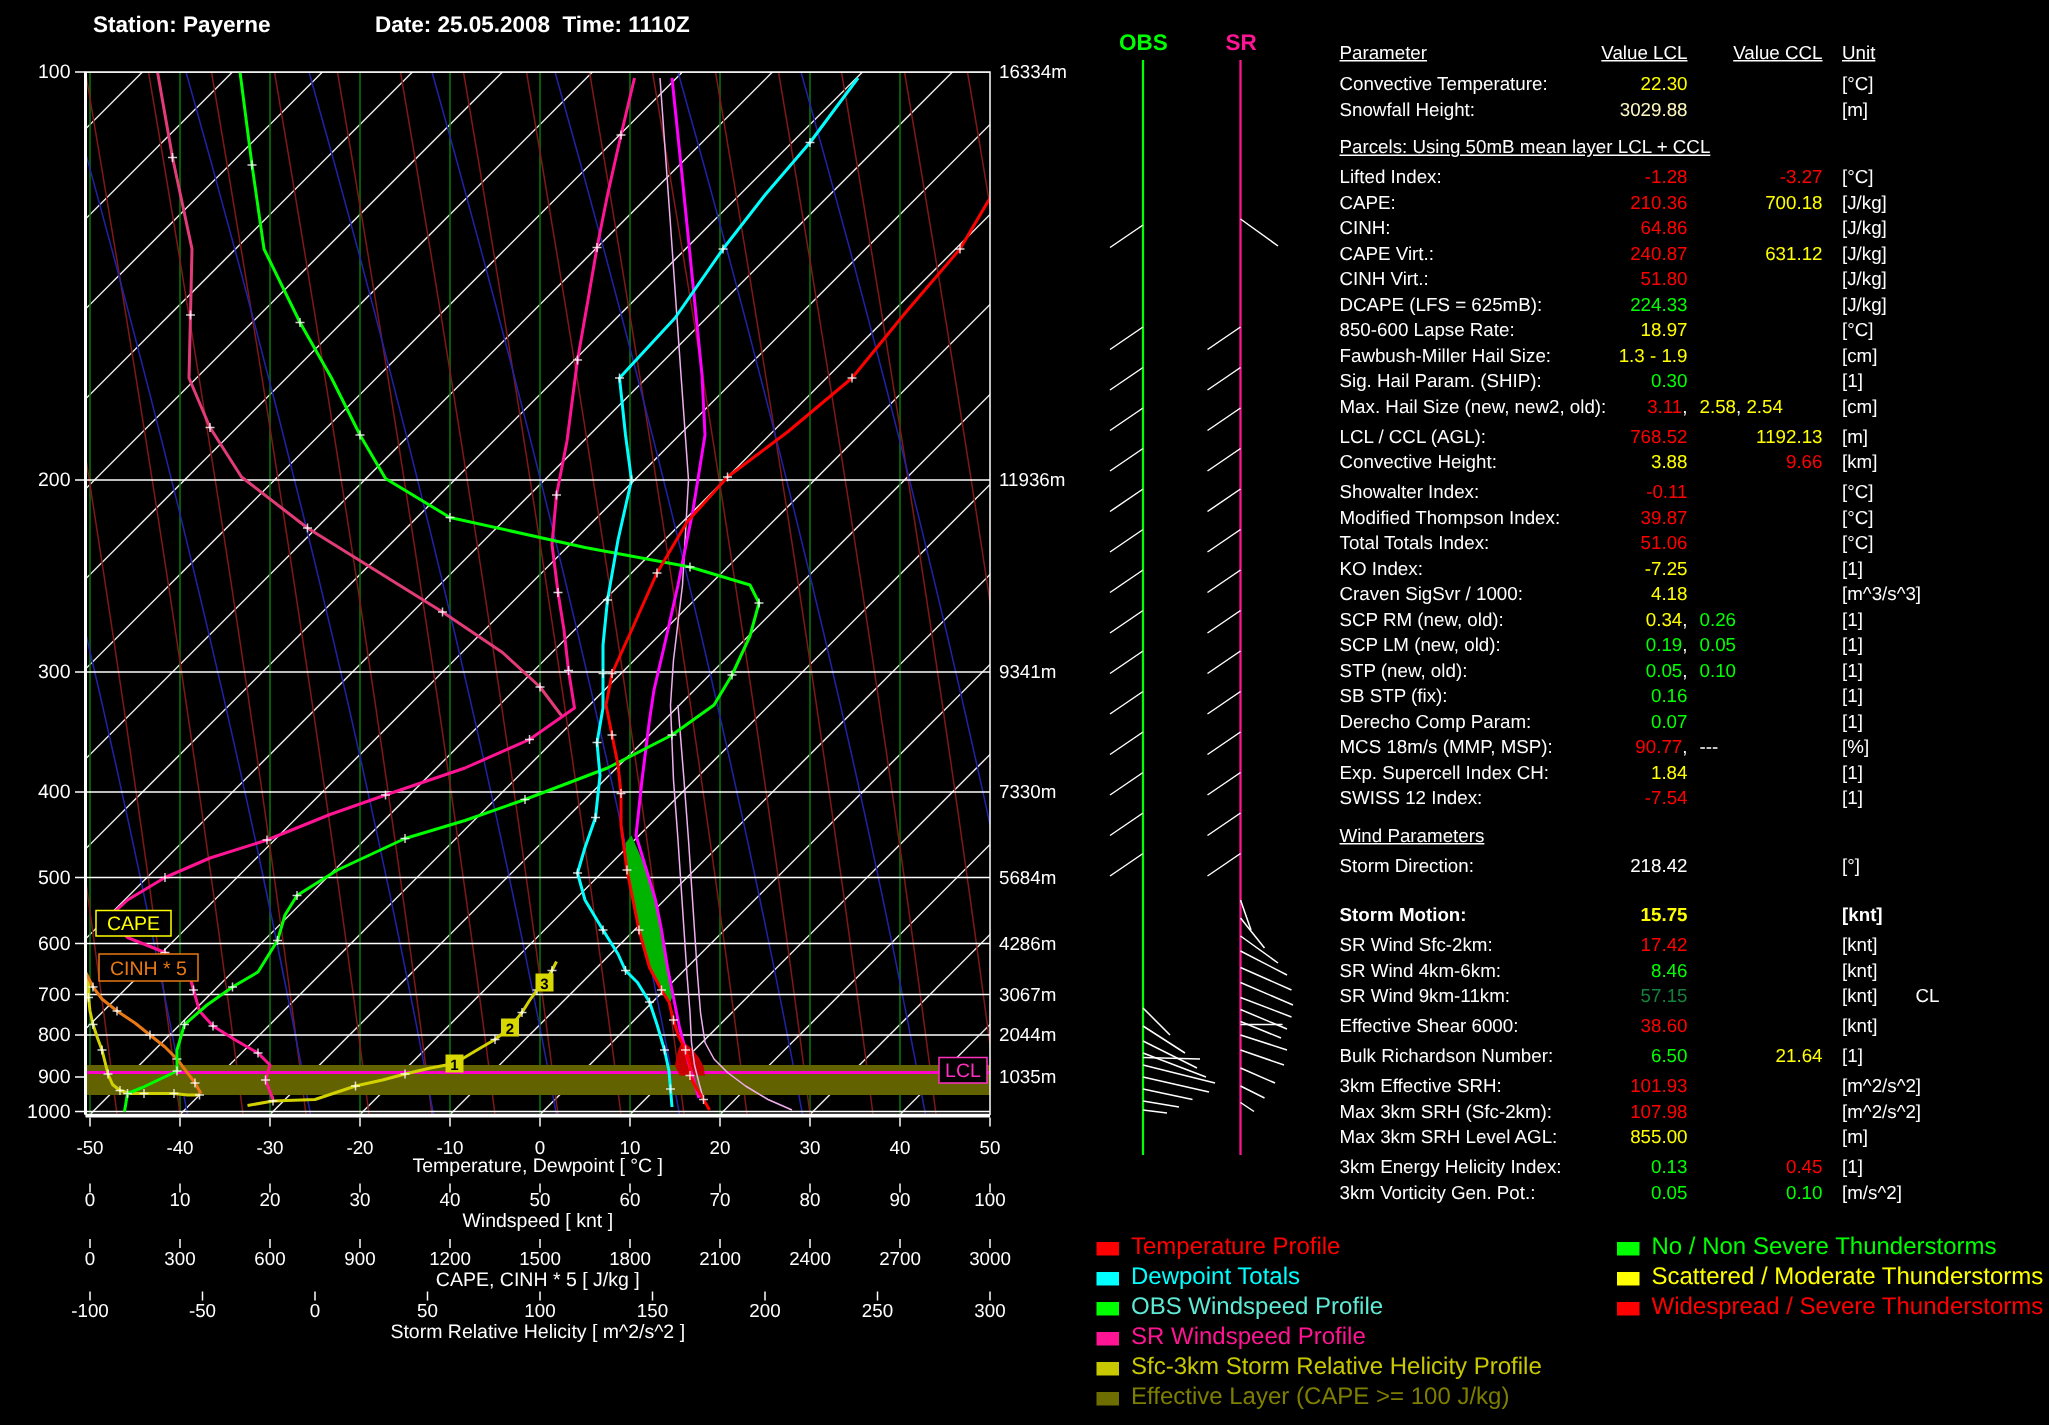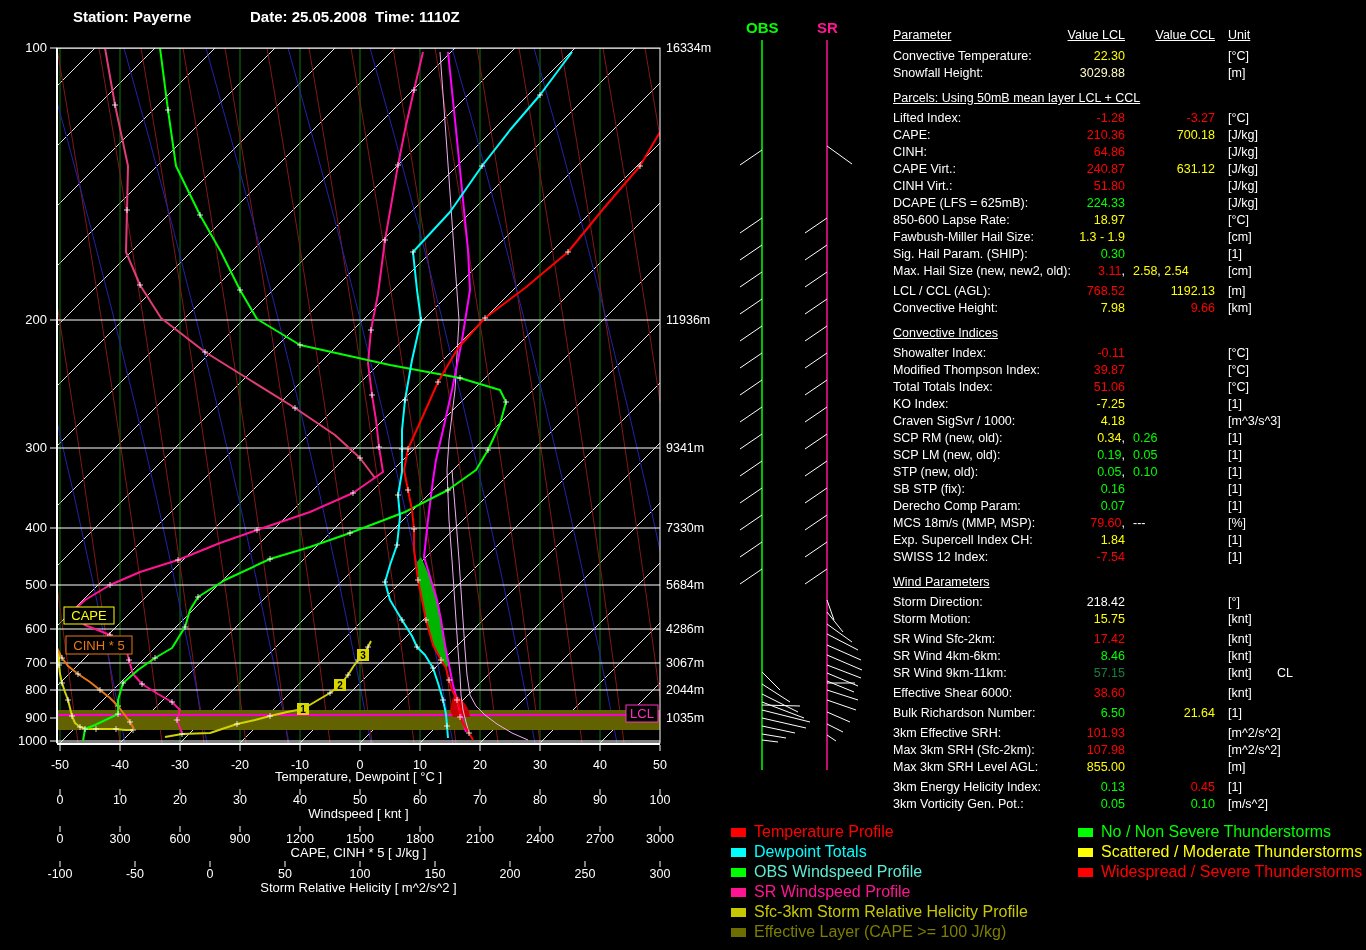--- a/index.html
+++ b/index.html
@@ -1,21 +1,21 @@
 <!DOCTYPE html>
 <html><head>
 <meta charset="utf-8">
 <style>
   html,body{margin:0;padding:0;background:#000;}
   #root{position:relative;width:1366px;height:950px;background:#000;overflow:hidden;
         font-family:"Liberation Sans",sans-serif;color:#fff;}
   #chart-svg{position:absolute;left:0;top:0;}
   #station-header{position:absolute;left:0;top:8px;height:22px;font-size:15px;font-weight:bold;white-space:nowrap;}
   #station-header span{position:absolute;top:0;}
-  #hdr-station{left:73px;} #hdr-date{left:250px;} #hdr-time{left:375px;}
+  #hdr-station{left:62px;} #hdr-date{left:250px;} #hdr-time{left:375px;}
   #param-table{position:absolute;left:893px;top:27px;width:470px;}
   .trow{position:relative;height:17px;line-height:17px;font-size:12.5px;white-space:nowrap;}
   .theader{text-decoration:underline;color:#fff;}
   .tlabel{position:absolute;left:0;}
   .tlcl{position:absolute;left:100px;width:132px;text-align:right;}
   .textra{position:absolute;left:240px;}
   .tccl{position:absolute;left:238px;width:84px;text-align:right;}
   .tunit{position:absolute;left:335px;}
   .tafter{position:absolute;left:384px;}
   .colhead span{text-decoration:underline;}
@@ -568,25 +568,24 @@
         <span class="tunit">[cm]</span>
       </div>
       <div class="trow" style="margin-top: 3px;">
         <span class="tlabel">LCL / CCL (AGL):</span>
         <span class="tlcl"><span style="color: rgb(255, 0, 0);">768.52</span></span>
         <span class="tccl"><span style="color: rgb(255, 255, 0);">1192.13</span></span>
         <span class="tunit">[m]</span>
       </div>
       <div class="trow" style="margin-top: 0px;">
         <span class="tlabel">Convective Height:</span>
-        <span class="tlcl"><span style="color: rgb(255, 255, 0);">7.98</span></span>
+        <span class="tlcl"><span style="color: rgb(255, 255, 0);">3.88</span></span>
         <span class="tccl"><span style="color: rgb(255, 0, 0);">9.66</span></span>
         <span class="tunit">[km]</span>
       </div>
-      <div class="trow theader" style="margin-top: 8px;">Convective Indices</div>
       <div class="trow" style="margin-top: 3px;">
         <span class="tlabel">Showalter Index:</span>
         <span class="tlcl"><span style="color: rgb(255, 0, 0);">-0.11</span></span>
         <span class="tunit">[°C]</span>
       </div>
       <div class="trow" style="margin-top: 0px;">
         <span class="tlabel">Modified Thompson Index:</span>
         <span class="tlcl"><span style="color: rgb(255, 0, 0);">39.87</span></span>
         <span class="tunit">[°C]</span>
       </div>
@@ -628,41 +627,41 @@
         <span class="tlcl"><span style="color: rgb(0, 255, 0);">0.16</span></span>
         <span class="tunit">[1]</span>
       </div>
       <div class="trow" style="margin-top: 0px;">
         <span class="tlabel">Derecho Comp Param:</span>
         <span class="tlcl"><span style="color: rgb(0, 255, 0);">0.07</span></span>
         <span class="tunit">[1]</span>
       </div>
       <div class="trow" style="margin-top: 0px;">
         <span class="tlabel">MCS 18m/s (MMP, MSP):</span>
-        <span class="tlcl"><span style="color: rgb(255, 0, 0);">79.60</span><span style="color: rgb(255, 255, 255);">,</span></span>
+        <span class="tlcl"><span style="color: rgb(255, 0, 0);">90.77</span><span style="color: rgb(255, 255, 255);">,</span></span>
         <span class="textra"><span style="color: rgb(255, 255, 255);">---</span></span>
         <span class="tunit">[%]</span>
       </div>
       <div class="trow" style="margin-top: 0px;">
         <span class="tlabel">Exp. Supercell Index CH:</span>
         <span class="tlcl"><span style="color: rgb(255, 255, 0);">1.84</span></span>
         <span class="tunit">[1]</span>
       </div>
       <div class="trow" style="margin-top: 0px;">
         <span class="tlabel">SWISS 12 Index:</span>
         <span class="tlcl"><span style="color: rgb(255, 0, 0);">-7.54</span></span>
         <span class="tunit">[1]</span>
       </div>
       <div class="trow theader" style="margin-top: 8px;">Wind Parameters</div>
       <div class="trow" style="margin-top: 3px;">
         <span class="tlabel">Storm Direction:</span>
         <span class="tlcl"><span style="color: rgb(255, 255, 255);">218.42</span></span>
         <span class="tunit">[°]</span>
       </div>
-      <div class="trow" style="margin-top: 0px;">
+      <div class="trow" style="margin-top: 16px; font-weight: bold;">
         <span class="tlabel">Storm Motion:</span>
         <span class="tlcl"><span style="color: rgb(255, 255, 0);">15.75</span></span>
         <span class="tunit">[knt]</span>
       </div>
       <div class="trow" style="margin-top: 3px;">
         <span class="tlabel">SR Wind Sfc-2km:</span>
         <span class="tlcl"><span style="color: rgb(255, 0, 0);">17.42</span></span>
         <span class="tunit">[knt]</span>
       </div>
       <div class="trow" style="margin-top: 0px;">

